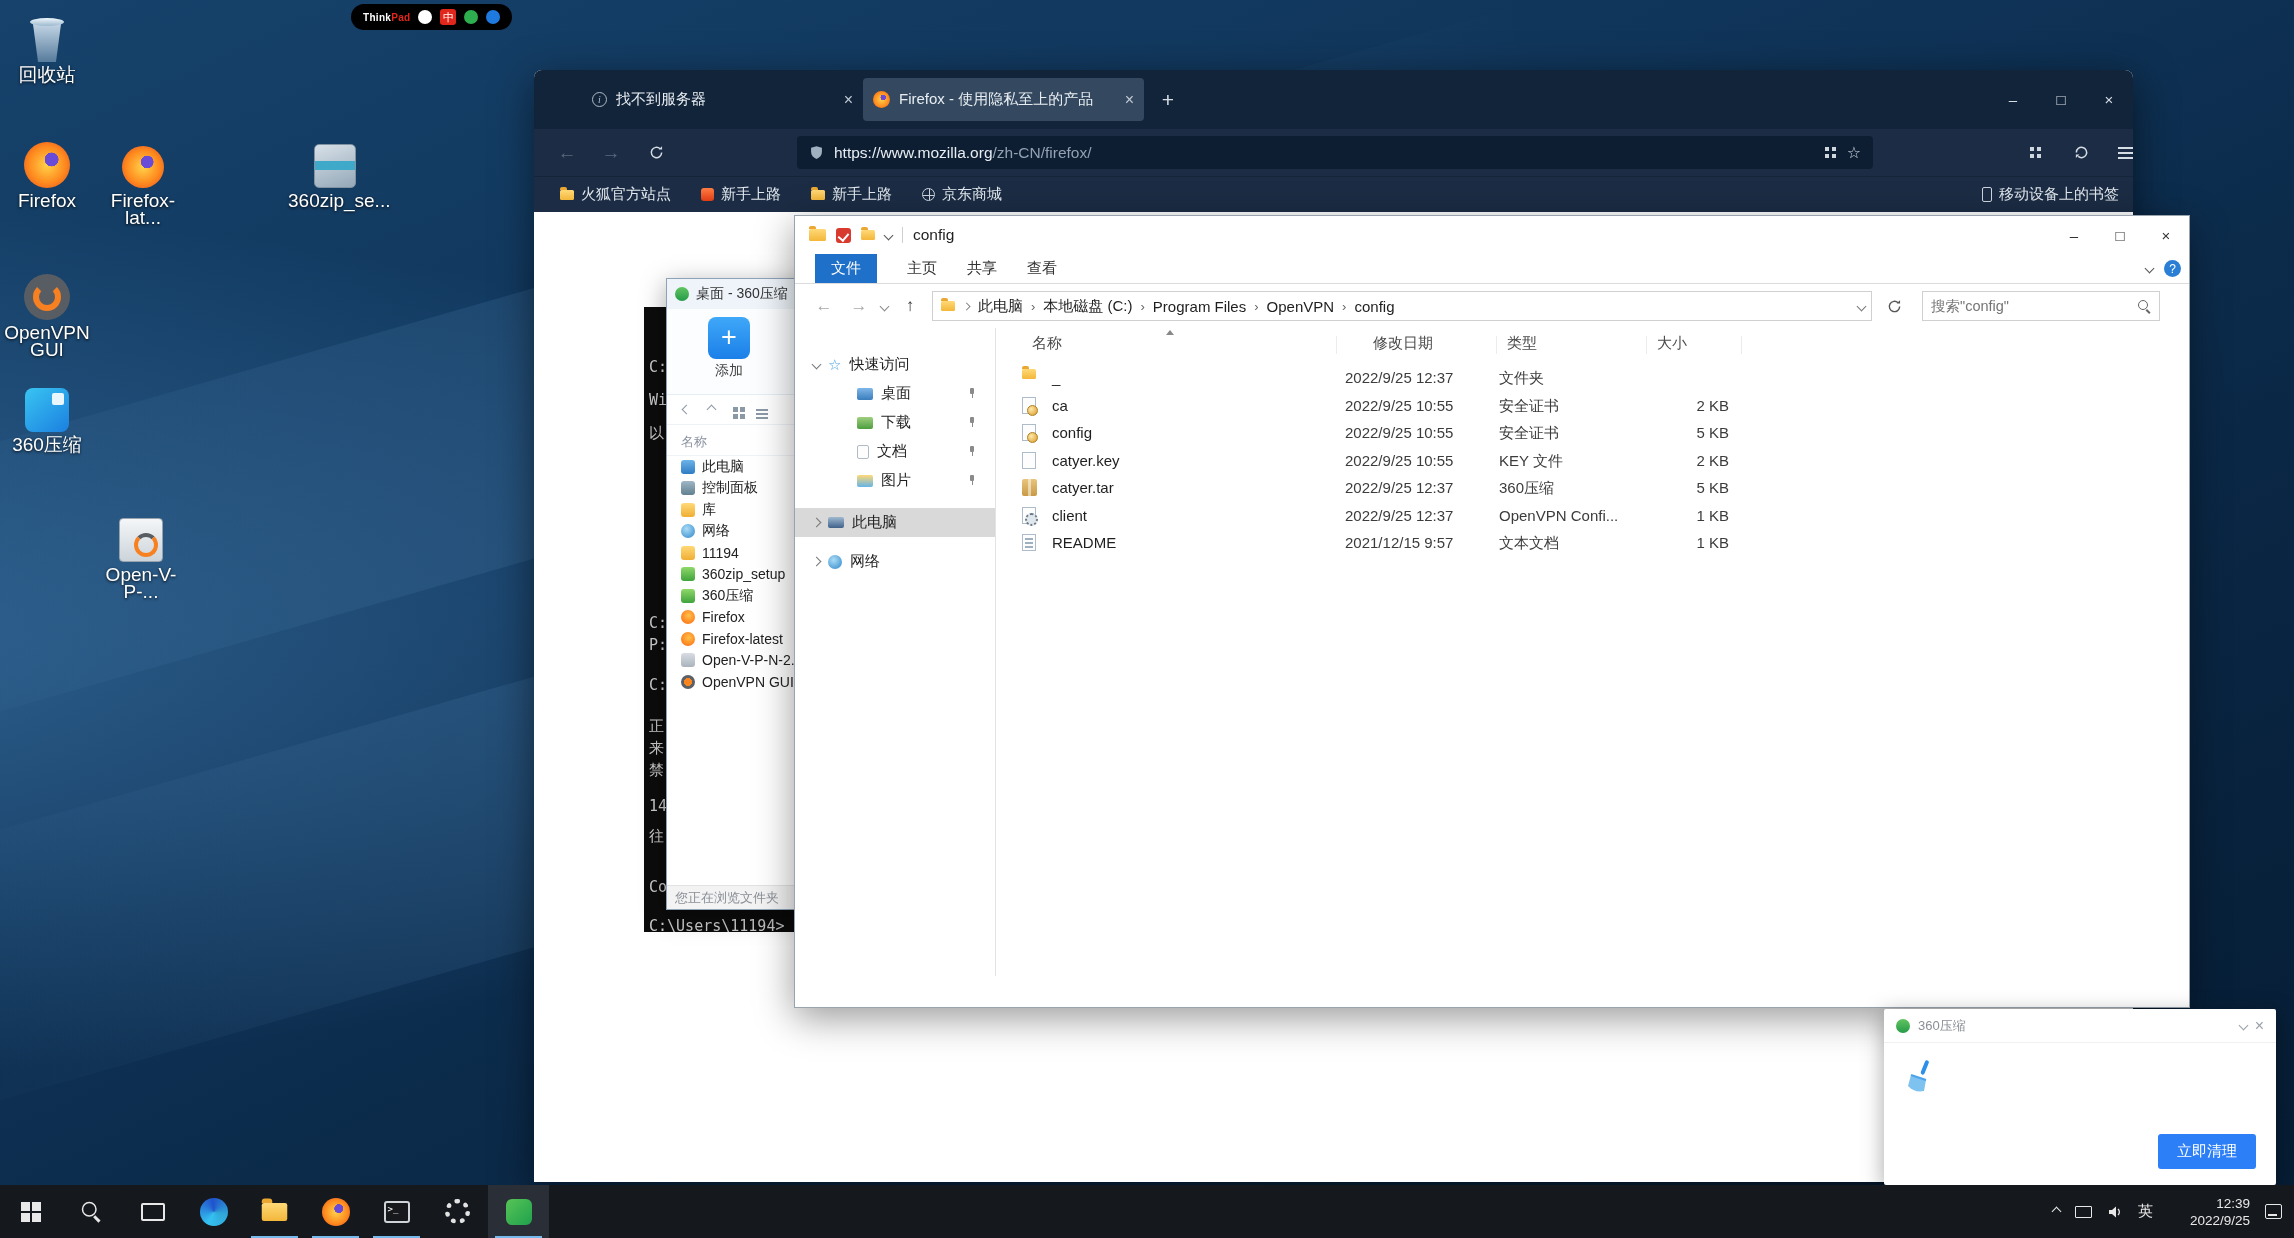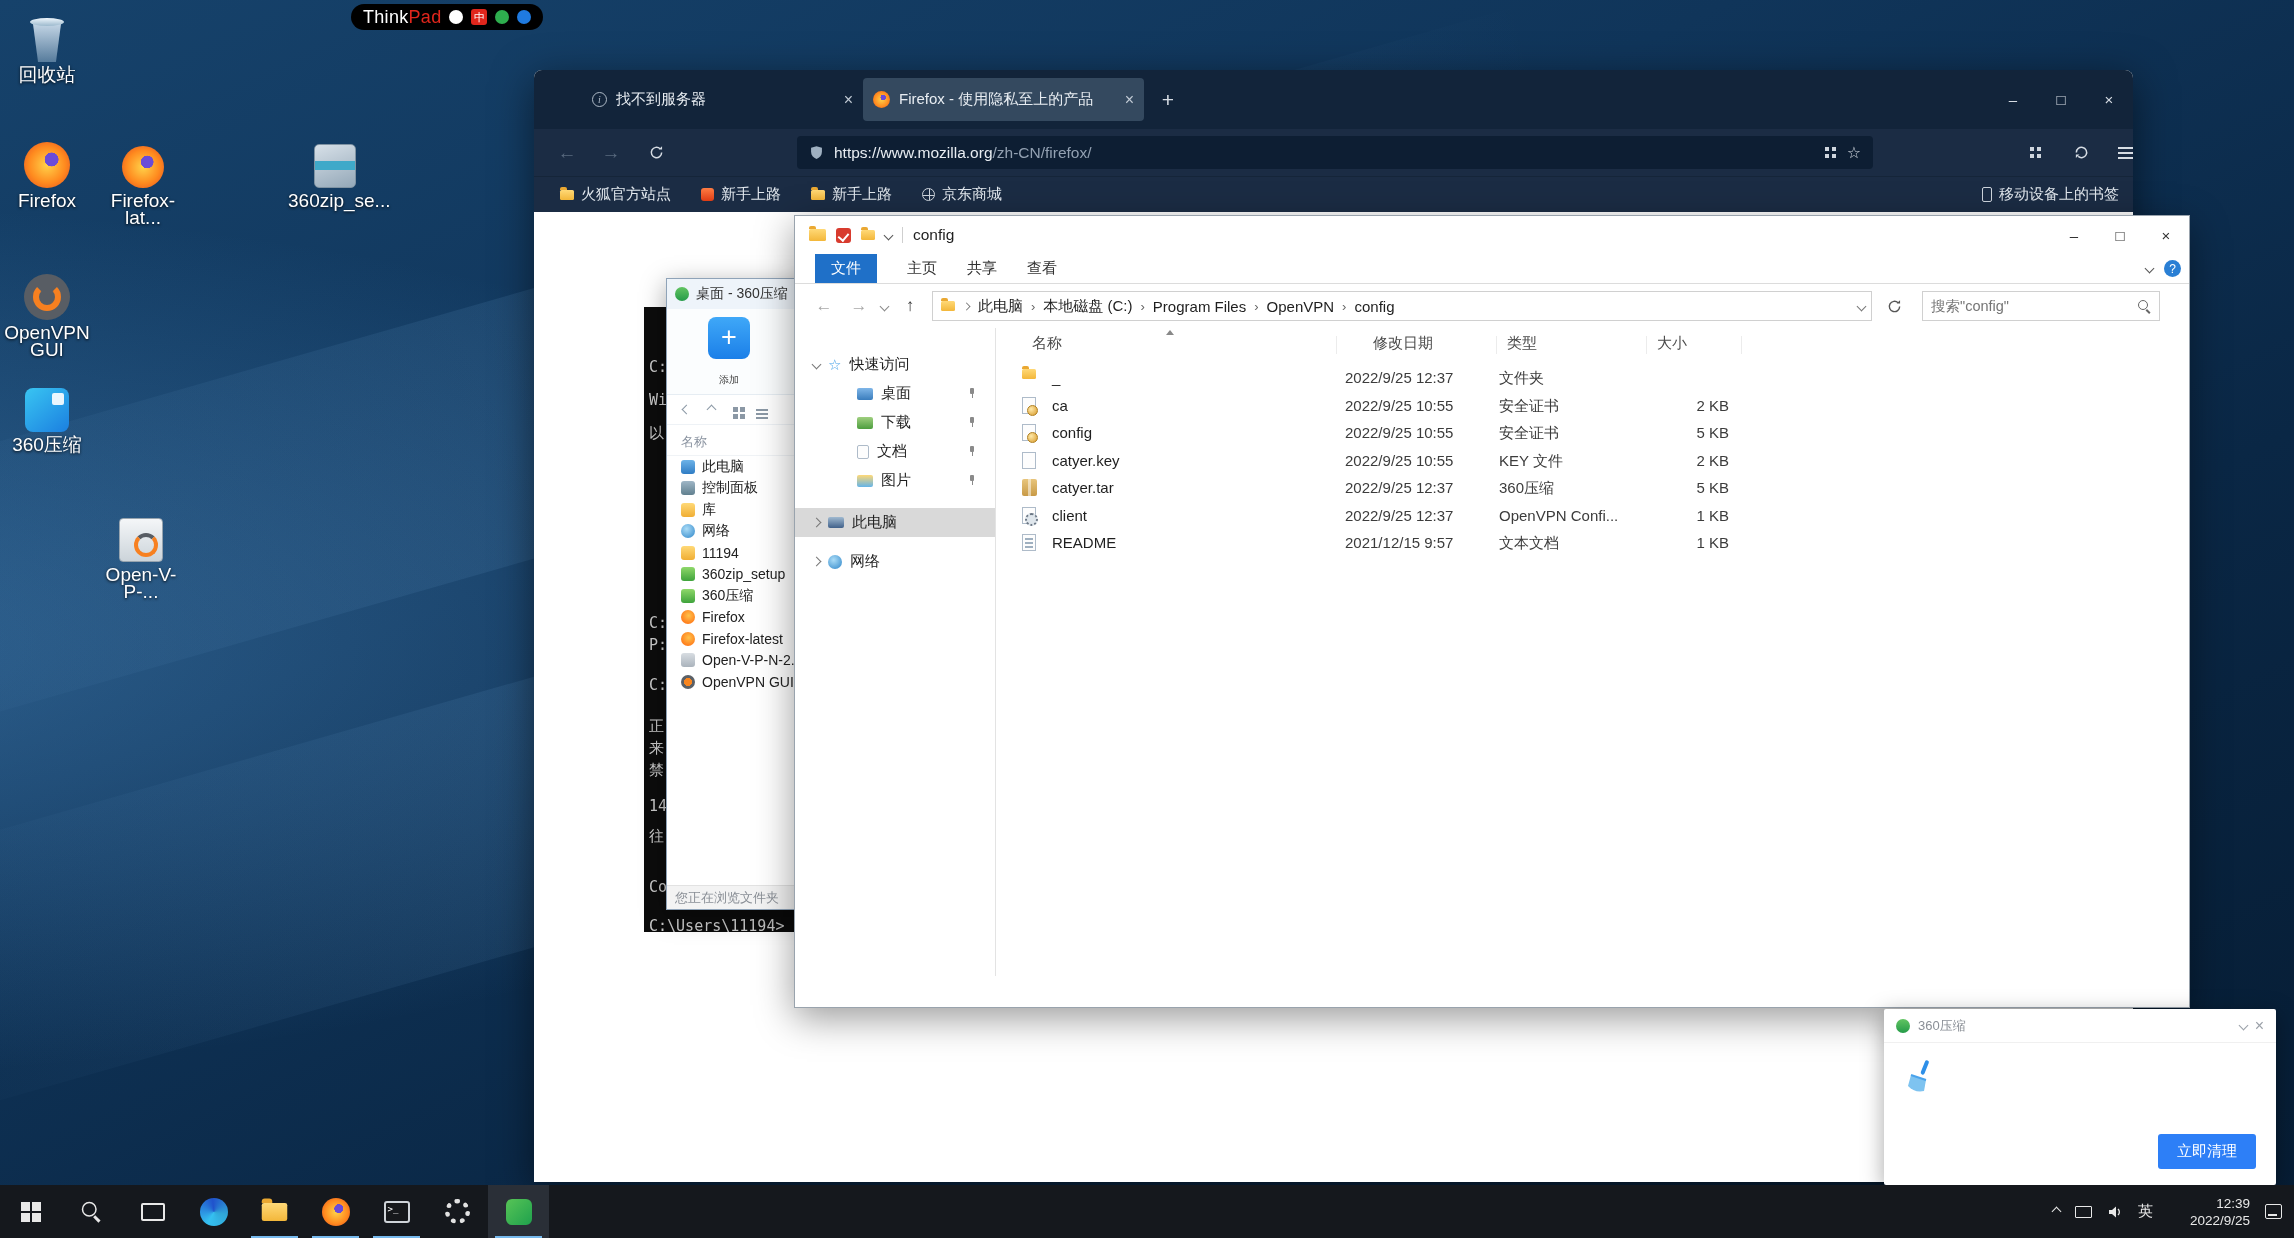--- a/index.html
+++ b/index.html
@@ -24,21 +24,21 @@
 .ico-zipbox::before{content:"";position:absolute;left:0;right:0;top:16px;height:9px;background:#3fa9c9}
 .ico-ovpn{width:46px;height:46px;border-radius:50%;background:#585d64;position:relative}
 .ico-ovpn::after{content:"";position:absolute;inset:9px;border-radius:50%;border:6px solid #f78020;border-top-color:transparent}
 .ico-z360{width:44px;height:44px;border-radius:8px;background:linear-gradient(140deg,#39c5f2,#1b7fe0);position:relative}
 .ico-z360::after{content:"";position:absolute;right:5px;top:5px;width:12px;height:12px;background:rgba(255,255,255,.9);border-radius:2px}
 .ico-ovpn-inst{width:44px;height:44px;background:linear-gradient(#f4f6f8,#ccd4da);border:1px solid #97a4af;border-radius:4px;position:relative}
 .ico-ovpn-inst::after{content:"";position:absolute;left:14px;top:14px;width:16px;height:16px;border-radius:50%;border:4px solid #f78020;border-top-color:#585d64}
 
 
 .osd{position:absolute;left:351px;top:4px;height:26px;border-radius:13px;background:#000;display:flex;align-items:center;gap:8px;padding:0 12px;z-index:70}
-.osd-brand{font-size:18px;font-weight:normal;letter-spacing:.3px}
+.osd-brand{font-size:10px;font-weight:bold;letter-spacing:.3px}
 .osd-brand .t1{color:#fff}.osd-brand .t2{color:#e1261c}
 .osd-dot{width:14px;height:14px;border-radius:50%}
 .osd-badge{min-width:16px;height:16px;border-radius:3px;background:#e1261c;color:#fff;font-size:11px;display:flex;align-items:center;justify-content:center;padding:0 2px}
 
 
 .chv{display:inline-block;width:7px;height:7px;border-right:1.6px solid currentColor;border-bottom:1.6px solid currentColor;transform:rotate(45deg)}
 .chv.r{transform:rotate(-45deg)}
 .chv.u{transform:rotate(-135deg)}
 .fold{position:relative;width:17px;height:12px;background:linear-gradient(#ffd977,#f3b73a);border-radius:1.5px;flex:none}
 .fold::before{content:"";position:absolute;top:-3px;left:0;width:7px;height:3px;background:#eaa832;border-radius:2px 2px 0 0}
@@ -80,21 +80,21 @@
 .cmdwin{position:absolute;left:644px;top:307px;width:156px;height:625px;background:#0c0c0c;z-index:20;font-family:"DejaVu Sans Mono","Liberation Mono",monospace;color:#cccccc;font-size:15px;overflow:hidden}
 .cmdline{position:absolute;left:5px;white-space:nowrap}
 
 
 .zipwin{position:absolute;left:666px;top:278px;width:520px;height:632px;background:#fff;border:1px solid #8fa3b8;z-index:30;box-shadow:0 6px 24px rgba(0,0,0,.35);overflow:hidden}
 .zip-title{height:30px;background:#eef4fa;display:flex;align-items:center;gap:7px;padding:0 8px;font-size:14px;color:#333}
 .zip-logo{width:14px;height:14px;border-radius:50%;background:linear-gradient(#62c462,#259b48);flex:none}
 .zip-tools{height:86px;background:#fbfdfe;border-bottom:1px solid #e6edf3;display:flex;padding:8px 0 0 30px}
 .zip-add{width:64px;text-align:center}
 .zip-add-ico{width:42px;height:42px;margin:0 auto;border-radius:8px;background:linear-gradient(180deg,#3fa8f8,#1b7fe8);color:#fff;font-size:27px;line-height:40px}
-.zip-add-label{font-size:10px;color:#444;margin-top:14px}
+.zip-add-label{font-size:14px;color:#444;margin-top:3px}
 .zip-nav{height:30px;display:flex;align-items:center;gap:18px;padding-left:16px;color:#8b98a5;border-bottom:1px solid #eef2f6}
 .vgrid::before{content:"";display:block;width:5px;height:5px;background:#8b98a5;box-shadow:7px 0 #8b98a5,0 7px 0 #8b98a5,7px 7px #8b98a5}
 .vlist::before{content:"";display:block;width:12px;height:2px;background:#8b98a5;box-shadow:0 4px 0 #8b98a5,0 8px 0 #8b98a5}
 .zip-colhead{font-size:13px;color:#8a93a0;padding:8px 0 4px 14px;border-bottom:1px solid #f0f3f6}
 .zip-item{height:21.5px;display:flex;align-items:center;gap:7px;padding-left:14px;font-size:14px;color:#222;white-space:nowrap}
 .zi{width:14px;height:14px;border-radius:3px;flex:none}
 .zi.pc{background:linear-gradient(#6db3e8,#2f7cc4)}
 .zi.cp{background:linear-gradient(#9fb6c6,#61808f)}
 .zi.lib{background:linear-gradient(#ffd977,#f0ae34)}
 .zi.net{border-radius:50%;background:radial-gradient(circle at 40% 35%,#aadcf7,#2f86c9)}

